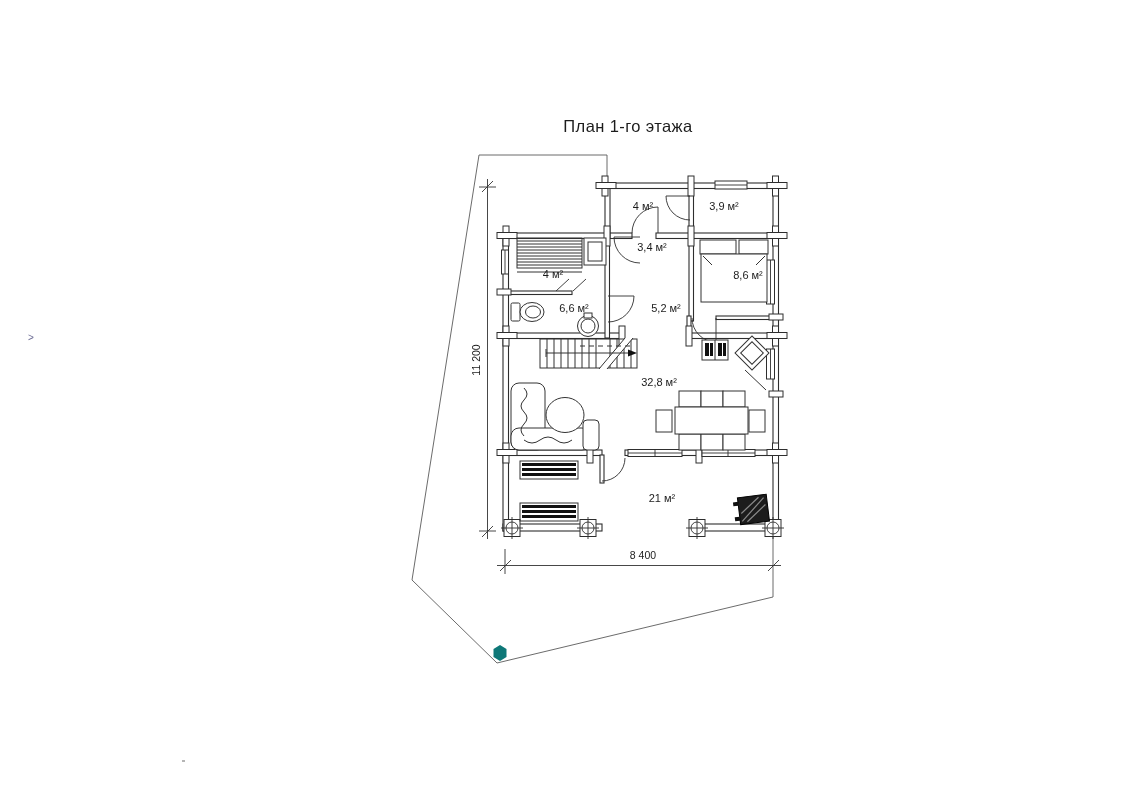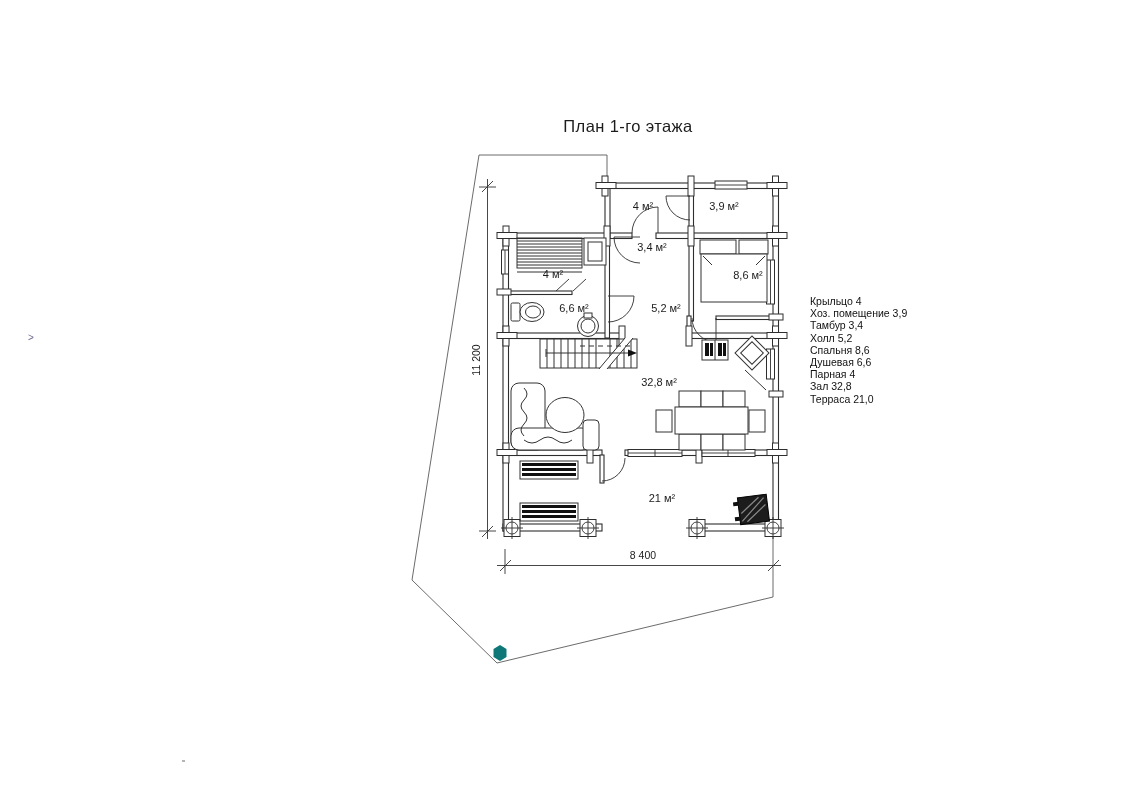--- a/index.html
+++ b/index.html
@@ -25,31 +25,20 @@
   .boundary{stroke:#5a5a5a;stroke-width:0.9;fill:none;}
   .window{fill:#fff;stroke:#2e2e2e;stroke-width:1;}
 </style>
 </head>
 <body>
 
 <div class="canvas">
 
   <div class="title">План 1-го этажа</div>
 
-  <div class="legend">
-    <div class="legend-line">Крыльцо 4</div>
-    <div class="legend-line">Хоз. помещение 3,9</div>
-    <div class="legend-line">Тамбур 3,4</div>
-    <div class="legend-line">Холл 5,2</div>
-    <div class="legend-line">Спальня 8,6</div>
-    <div class="legend-line">Душевая 6,6</div>
-    <div class="legend-line">Парная 4</div>
-    <div class="legend-line">Зал 32,8</div>
-    <div class="legend-line">Терраса 21,0</div>
-  </div>
 
   <div class="stray">&gt;</div>
   <div class="speck"></div>
 
   <svg width="1123" height="794" viewBox="0 0 1123 794">
 
     <g>
       <path class="boundary" d="M 479 155 L 607 155 L 607 183 M 479 155 L 412 580 L 497 663 L 773 597 L 773 537"></path>
       <polygon points="500,645 506.5,649 506.5,657 500,661 493.5,657 493.5,649" fill="#0e7878"></polygon>
     </g>

